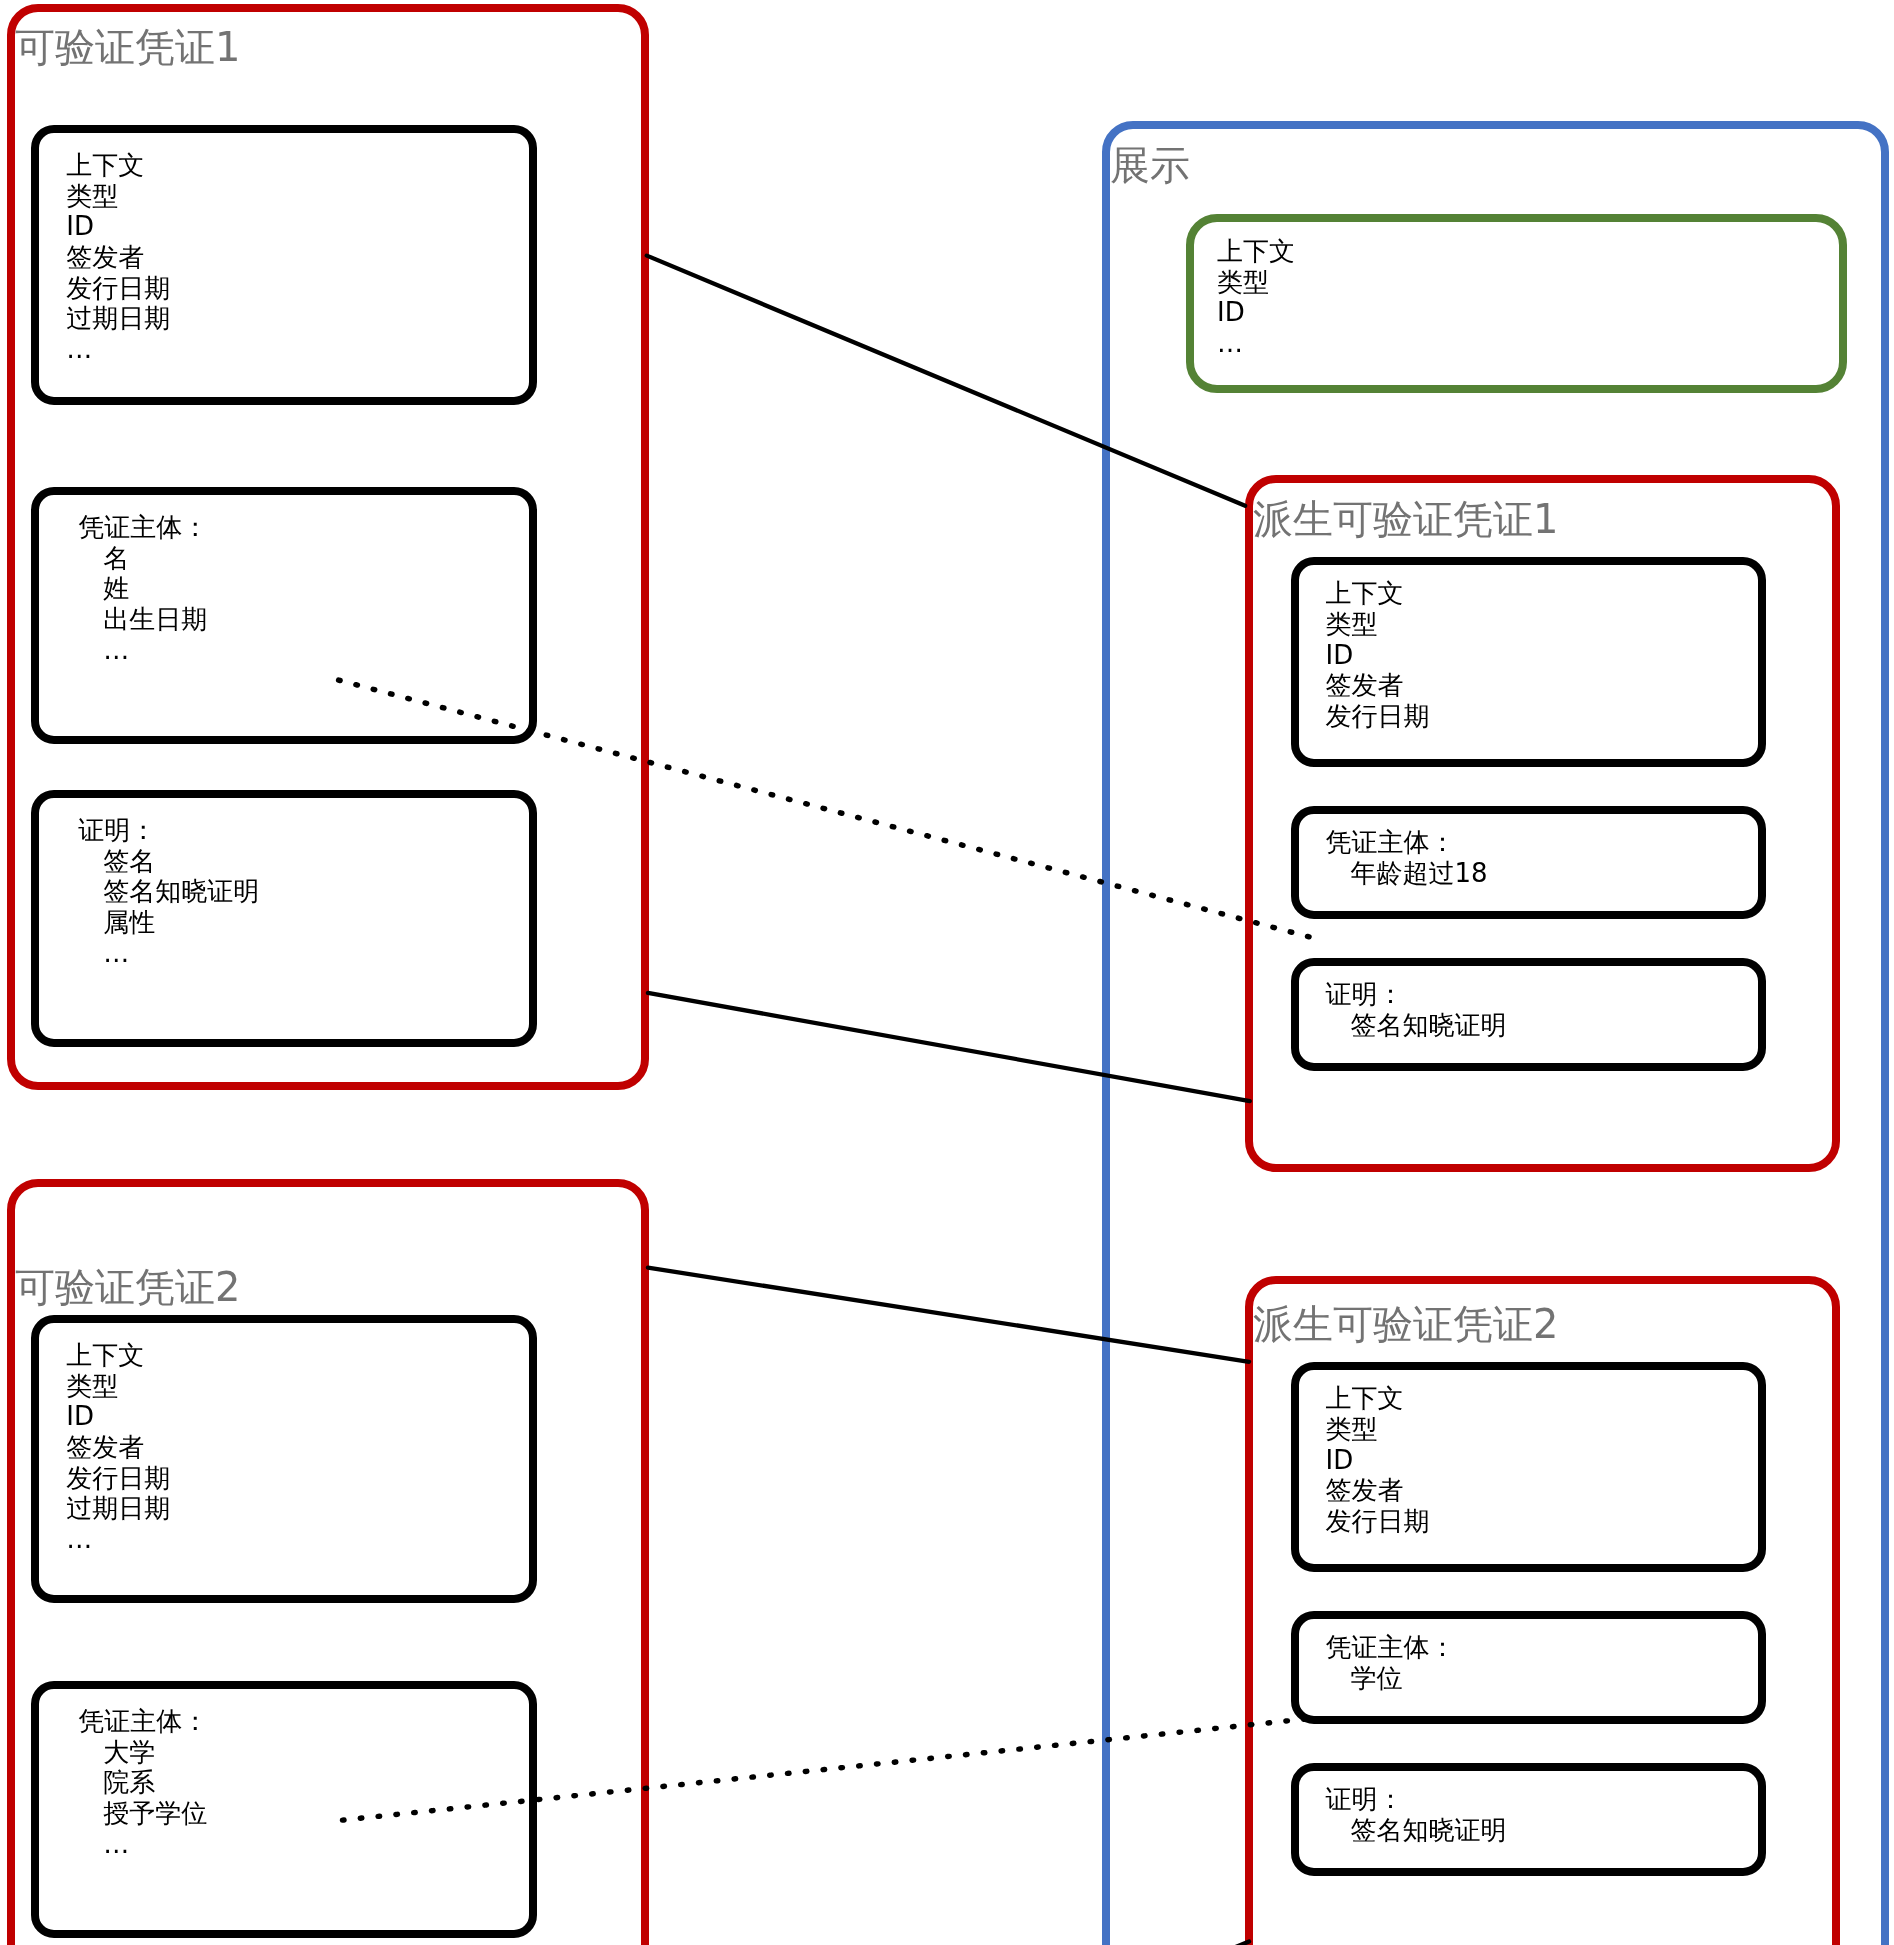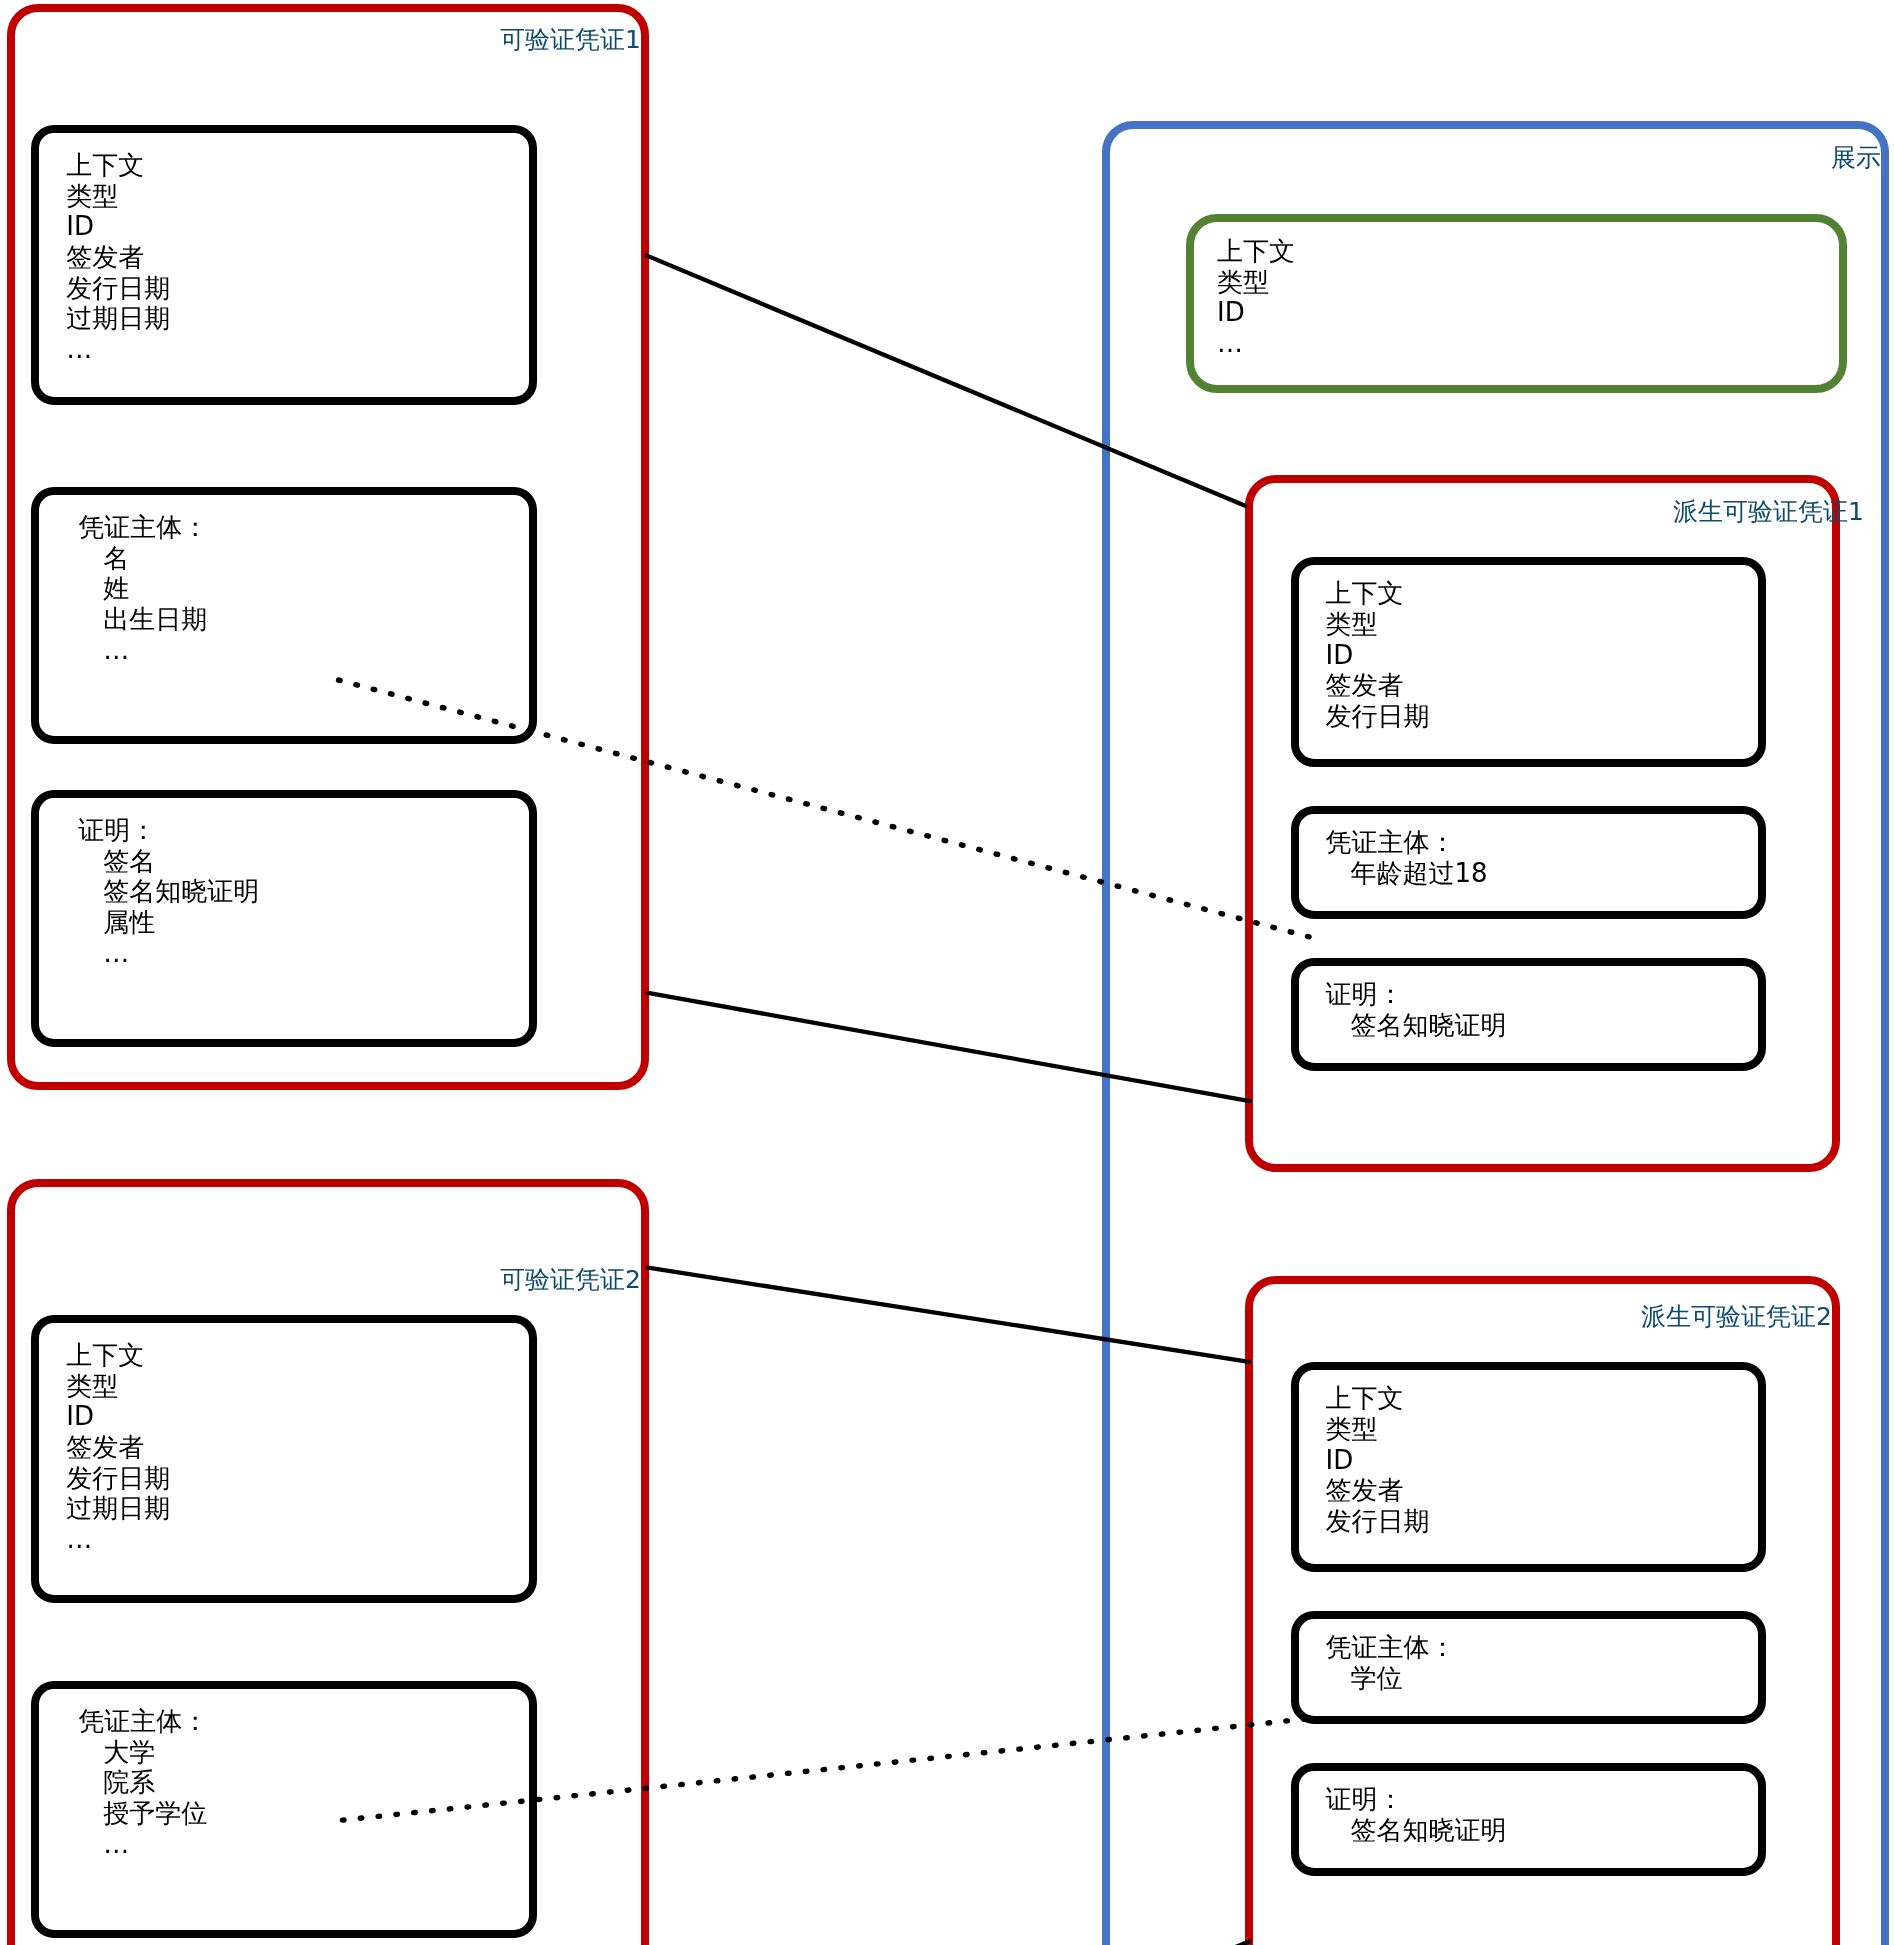--- a/index.html
+++ b/index.html
@@ -39,24 +39,24 @@
   .card {
     position: absolute;
     box-sizing: border-box;
     background: #ffffff;
     padding-left: 19px;
   }
   .grp-title {
     position: absolute;
     left: 0;
     width: 100%;
-    text-align: right;
-    font-size: 25px;
+    text-align: left;
+    font-size: 40px;
     line-height: 1.0;
-    color: #0c4a6e;
+    color: #737373;
     white-space: nowrap;
   }
   .card-lines {
     position: absolute;
     left: 27px;
     top: 17px;
     font-size: 26px;
     line-height: 1.18;
     color: #000000;
   }
@@ -145,21 +145,21 @@
     <div class="card card-green" style="left:76px; top:85px; width:661px; height:179px;">
       <div class="card-lines" style="left:23px; top:14px;">
         <div class="ln">上下文</div>
         <div class="ln">类型</div>
         <div class="ln">ID</div>
         <div class="ln dots">…</div>
       </div>
     </div>
 
     <div class="grp grp-red" style="left:135px; top:346px; width:595px; height:697px;">
-      <div class="grp-title" style="top:15.6px;padding-left:32px;">派生可验证凭证1</div>
+      <div class="grp-title" style="top:15.6px;">派生可验证凭证1</div>
 
       <div class="card card-black" style="left:38px; top:74px; width:475px; height:210px;">
         <div class="card-lines" style="left:26.5px; top:13.2px;">
           <div class="ln">上下文</div>
           <div class="ln">类型</div>
           <div class="ln">ID</div>
           <div class="ln">签发者</div>
           <div class="ln">发行日期</div>
         </div>
       </div>

